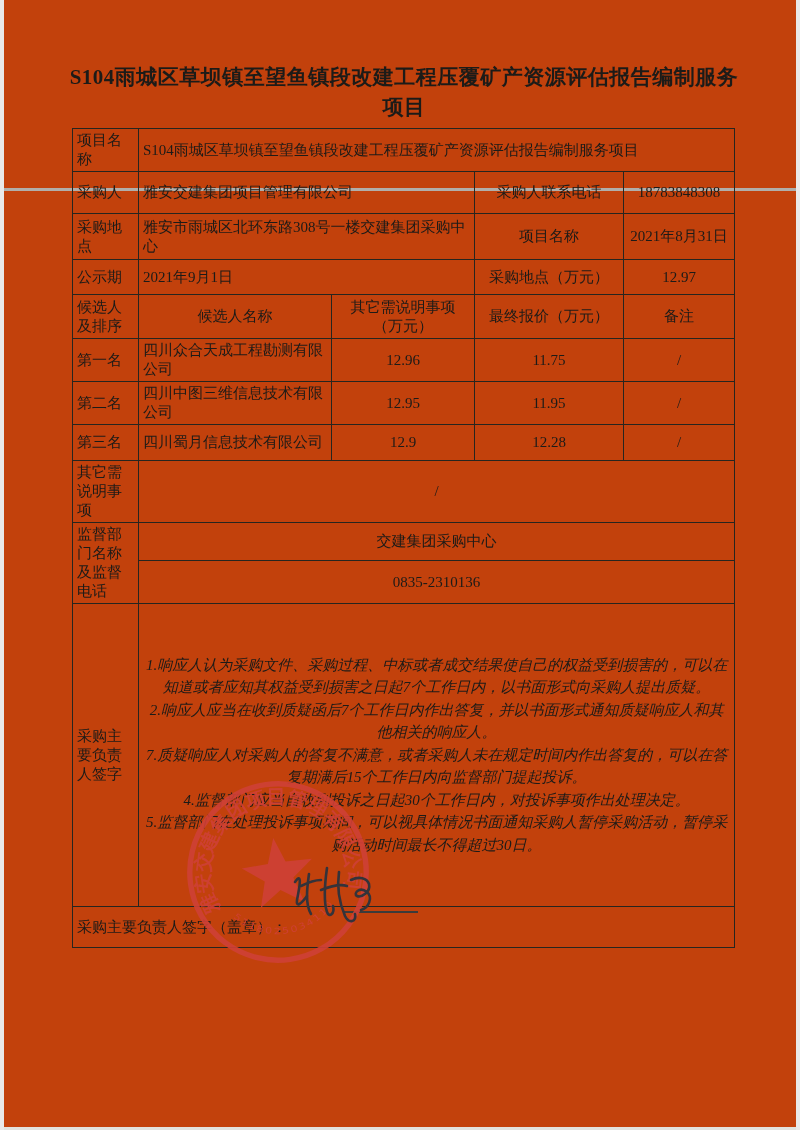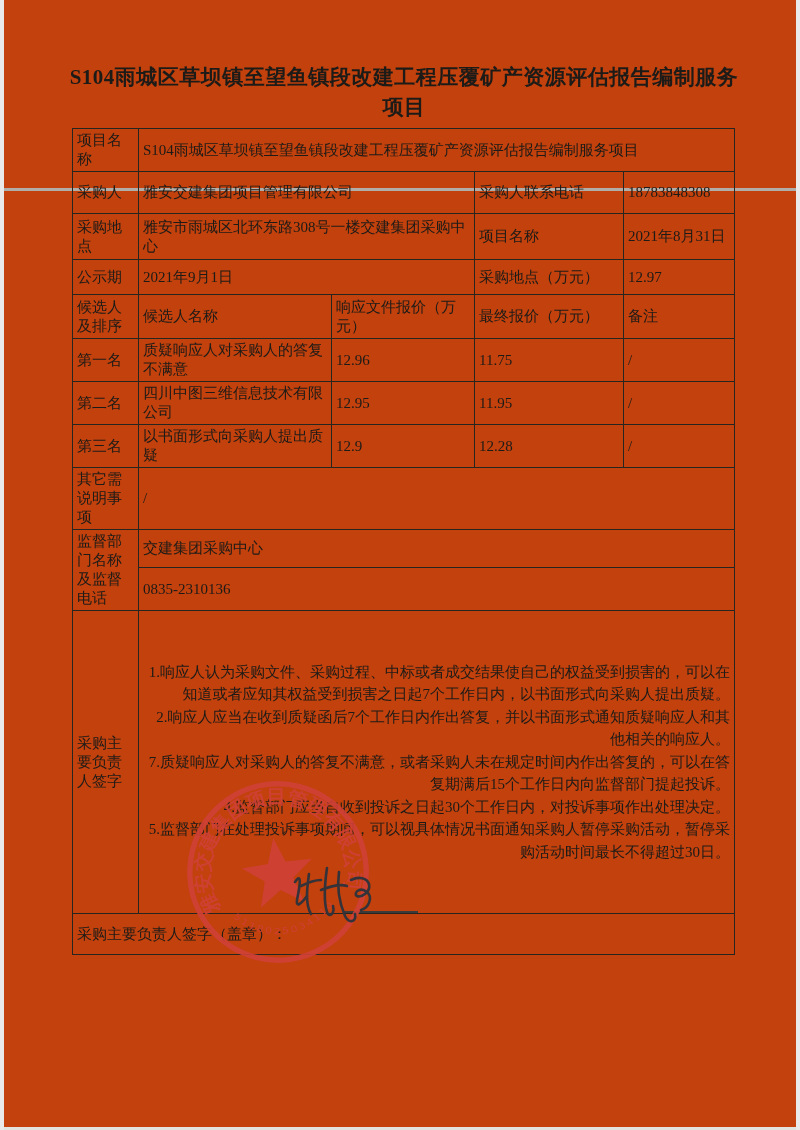--- a/index.html
+++ b/index.html
@@ -19,27 +19,27 @@
   }
   table.doc{
     position:absolute;left:68px;top:128px;width:662px;z-index:1;
     border-collapse:collapse;table-layout:fixed;background:transparent;
   }
   table.doc td{
     border:1.6px solid #26251f;font-size:15px;line-height:19px;
     padding:2px 4px;vertical-align:middle;word-break:break-all;
   }
   td.lbl{padding:2px 0 2px 4px;}
-  td.c{}
+  td.c{text-align:center;}
   tr.r1{height:42px}tr.r2{height:42px}tr.r3{height:46px}tr.r4{height:35px}
   tr.r5{height:44px}tr.r6{height:40px}tr.r7{height:40px}tr.r8{height:36px}
   tr.r9{height:44px}tr.r10a{height:36px}tr.r10b{height:40px}
   tr.r11{height:303px}tr.r12{height:41px}
   td.objection{padding:6px 8px;vertical-align:middle;}
-  .obj-line{line-height:22.5px;text-align:right;word-break:break-all;}
+  .obj-line{line-height:22.5px;text-align:center;word-break:break-all;font-style:italic;}
   td.sig-row{padding-left:5px;font-family:Liberation Serif, serif;}
   .stamp{
     position:absolute;left:176px;top:772px;width:196px;height:200px;
     z-index:3;opacity:.9;transform:rotate(-8deg);pointer-events:none;
   }
   .signature{
     position:absolute;left:283px;top:856px;width:95px;height:80px;z-index:4;
   }
   .sig-underline{
     position:absolute;left:340px;top:911px;width:74px;height:2px;
@@ -88,44 +88,44 @@
     <tr class="r4">
       <td class="lbl">公示期</td>
       <td colspan="2">2021年9月1日</td>
       <td class="c">采购地点（万元）</td>
       <td class="c">12.97</td>
     </tr>
 
     <tr class="r5">
       <td class="lbl">候选人及排序</td>
       <td class="c">候选人名称</td>
-      <td class="c">响应文件报价（万元）</td>
+      <td class="c">其它需说明事项（万元）</td>
       <td class="c">最终报价（万元）</td>
       <td class="c">备注</td>
     </tr>
 
     <tr class="r6">
       <td class="lbl">第一名</td>
-      <td>质疑响应人对采购人的答复不满意</td>
+      <td>四川众合天成工程勘测有限公司</td>
       <td class="c">12.96</td>
       <td class="c">11.75</td>
       <td class="c">/</td>
     </tr>
 
     <tr class="r7">
       <td class="lbl">第二名</td>
       <td>四川中图三维信息技术有限公司</td>
       <td class="c">12.95</td>
       <td class="c">11.95</td>
       <td class="c">/</td>
     </tr>
 
     <tr class="r8">
       <td class="lbl">第三名</td>
-      <td>以书面形式向采购人提出质疑</td>
+      <td>四川蜀月信息技术有限公司</td>
       <td class="c">12.9</td>
       <td class="c">12.28</td>
       <td class="c">/</td>
     </tr>
 
     <tr class="r9">
       <td class="lbl">其它需说明事项</td>
       <td colspan="4" class="c">/</td>
     </tr>
 

